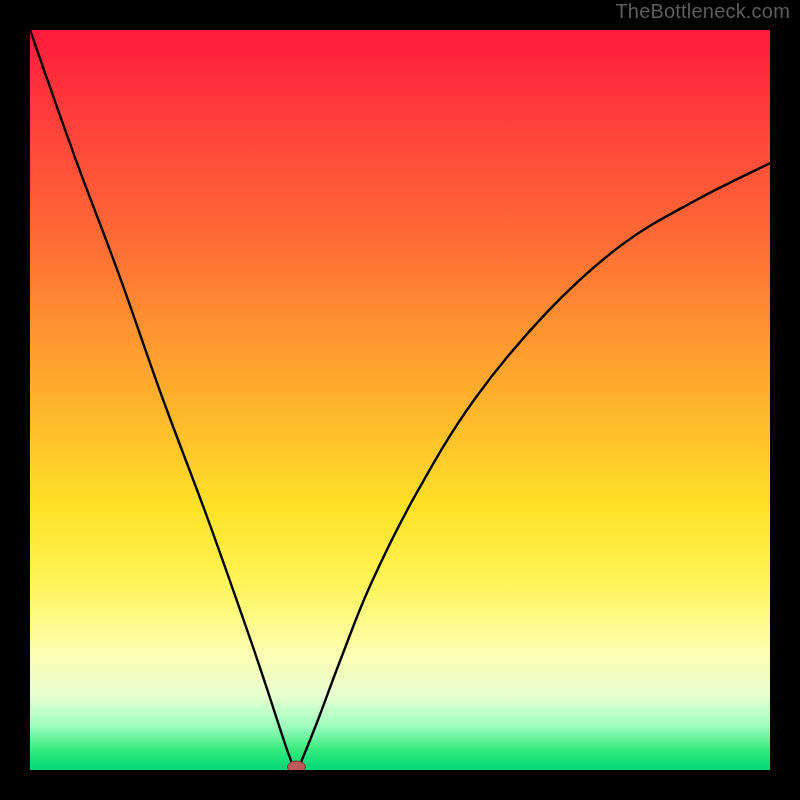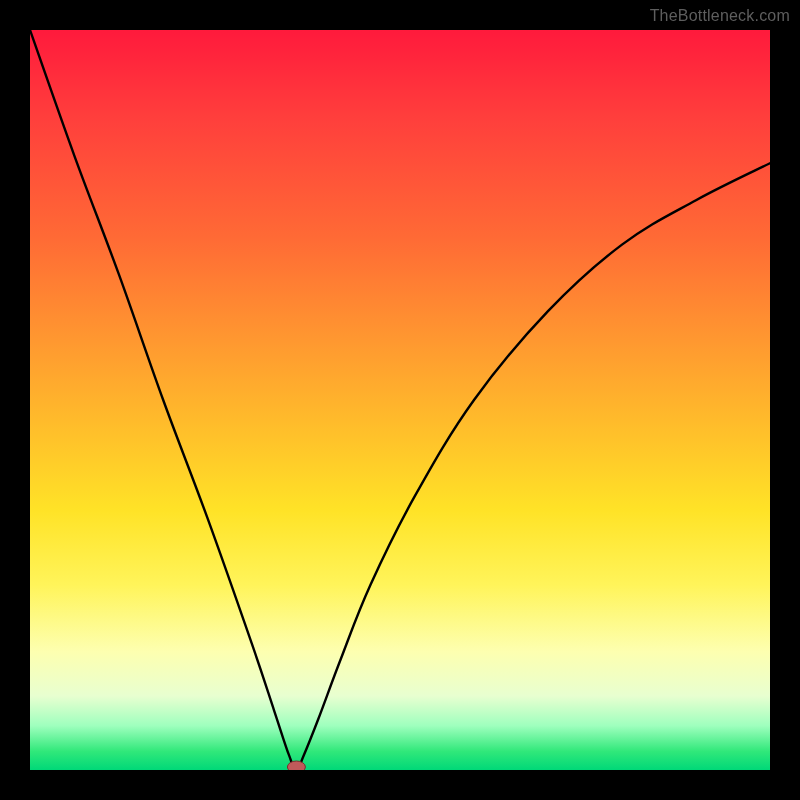--- a/index.html
+++ b/index.html
@@ -46,24 +46,24 @@
     );
   }
   svg.curve {
     position: absolute;
     inset: 0;
     width: 100%;
     height: 100%;
   }
   .watermark {
     position: absolute;
-    top: 7px;
+    top: 0;
     right: 10px;
     color: #5e5e5e;
-    font-size: 16px;
+    font-size: 20px;
     font-weight: 500;
     letter-spacing: 0.2px;
     user-select: none;
   }
 </style>
 </head>
 <body>
 
 <div class="frame">
   <div class="watermark">TheBottleneck.com</div>

